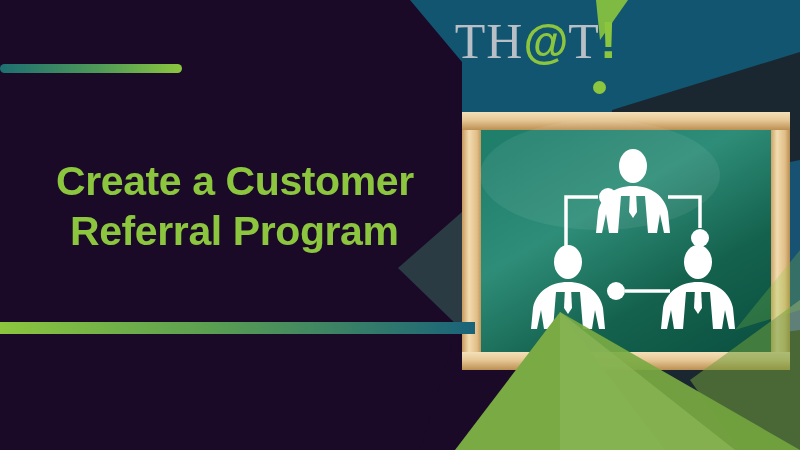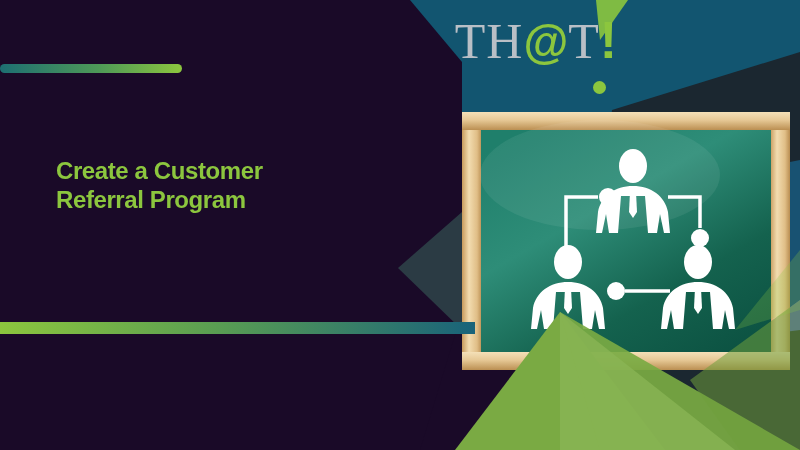--- a/index.html
+++ b/index.html
@@ -25,27 +25,27 @@
   }
 
   
   .headline {
     position: absolute;
     left: 56px;
     top: 156px;
     width: 360px;
     z-index: 40;
     font-weight: bold;
-    font-size: 24px;
+    font-size: 41px;
     line-height: 1.22;
     letter-spacing: -0.4px;
     color: #8cc63e;
   }
   .headline .line { display: block; white-space: nowrap; }
-  .headline .line2 { }
+  .headline .line2 { margin-left: 14px; }
 
   
   .logo {
     position: absolute;
     left: 452px;
     top: 10px;
     width: 168px;
     height: 86px;
     z-index: 45;
     text-align: center;

